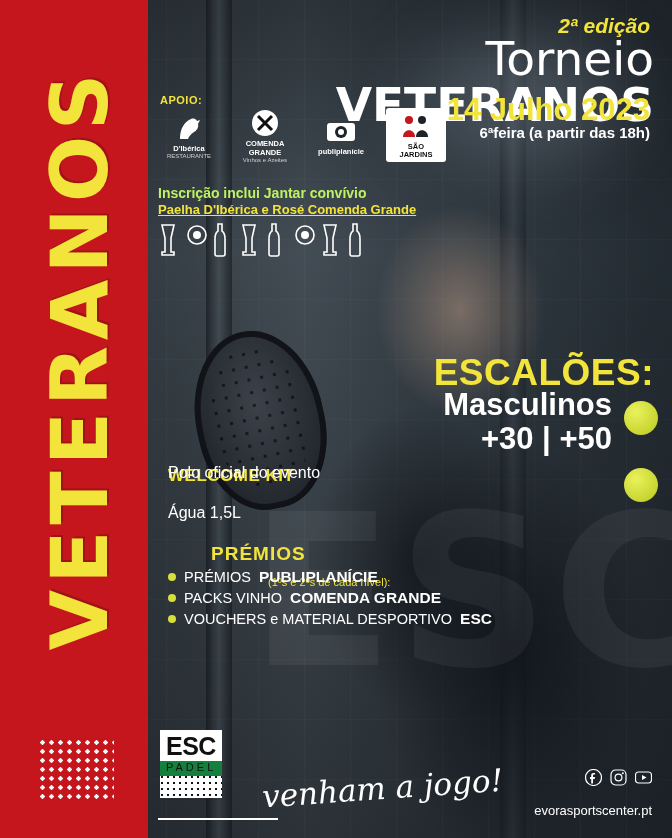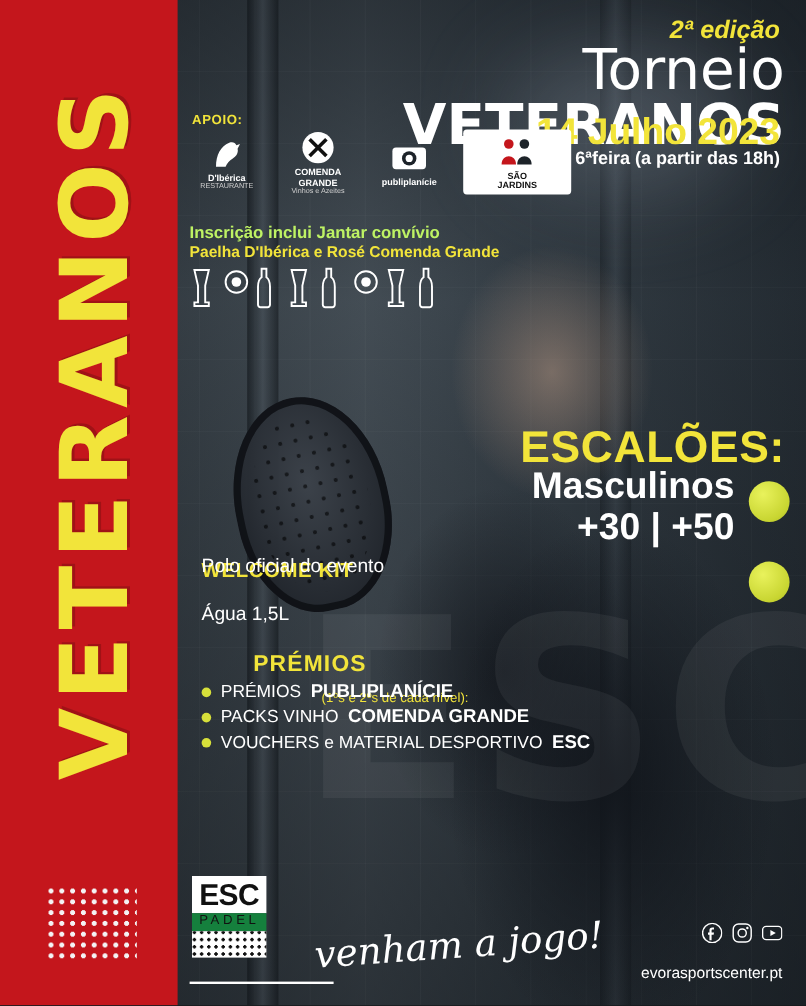--- a/index.html
+++ b/index.html
@@ -58,25 +58,25 @@
   .maintitle .light{font-weight:normal;}
   .thedate{position:absolute;right:22px;top:92px;color:#f2e43a;font-size:31px;font-weight:bold;}
   .dateinfo{position:absolute;right:22px;top:124px;color:#fff;font-size:15px;font-weight:bold;}
   
   .apoio-label{position:absolute;left:160px;top:94px;color:#f2e43a;font-size:11px;font-weight:bold;letter-spacing:.5px;}
   .sponsors{position:absolute;left:158px;top:108px;display:flex;gap:14px;align-items:flex-start;}
   .sp{width:62px;height:56px;display:flex;flex-direction:column;align-items:center;justify-content:center;gap:2px;}
   .sp .mark{width:36px;height:30px;display:flex;align-items:center;justify-content:center;}
   .sp .nm{color:#fff;font-size:7.5px;text-align:center;line-height:1.1;font-weight:bold;}
   .sp .nm .sub{font-weight:normal;font-size:6px;color:#cfcfcf;display:block;}
-  .sp4{background:#fff;border-radius:3px;padding:3px 20px;width:50px;height:48px;}
+  .sp4{background:#fff;border-radius:3px;padding:3px 5px;width:50px;height:48px;}
   .sp4 .nm{color:#111;}
   
   .inc-title{position:absolute;left:158px;top:185px;color:#bef264;font-size:14px;font-weight:bold;}
-  .inc-sub{position:absolute;left:158px;top:202px;color:#f2e43a;font-size:13px;font-weight:bold;}
+  .inc-sub{position:absolute;left:158px;top:202px;color:#f2e43a;font-size:13px;font-weight:bold;text-decoration:underline;}
   .icons-row{position:absolute;left:158px;top:222px;display:flex;gap:5px;align-items:flex-end;}
   .ic{width:22px;height:36px;}
   
   .escaloes{position:absolute;right:18px;top:352px;color:#f2e43a;font-size:37px;font-weight:bold;letter-spacing:.5px;}
   .cat{position:absolute;right:60px;color:#fff;text-align:right;font-size:31px;font-weight:bold;}
   .cat.m1{top:387px;text-align:right;}
   .cat.m2{top:421px;}
   .cat.f1{top:460px;}
   .cat.f2{top:488px;}
   .ball{position:absolute;right:14px;width:34px;height:34px;border-radius:50%;

